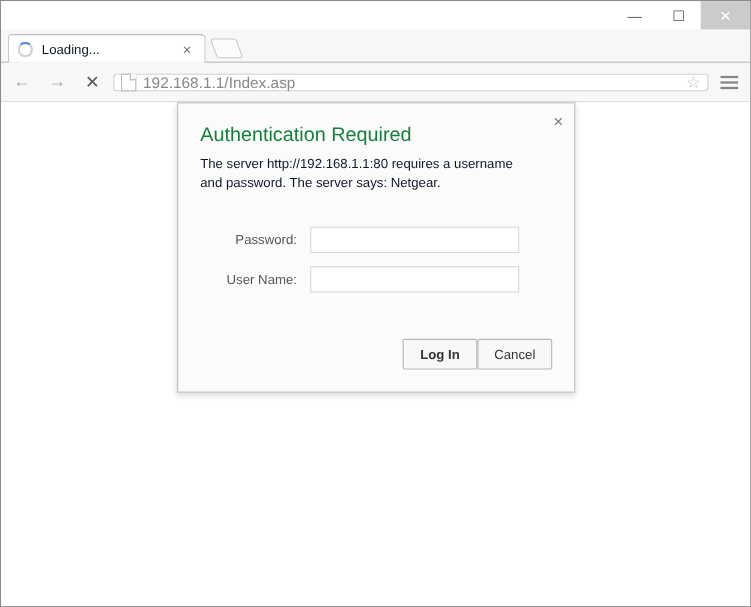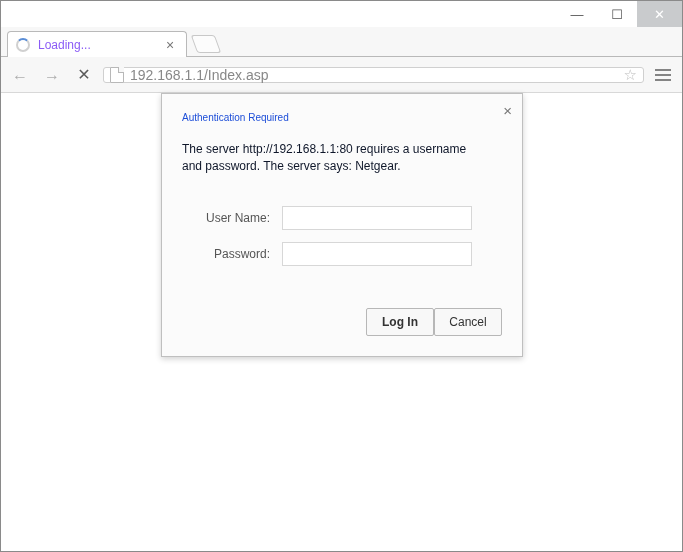--- a/index.html
+++ b/index.html
@@ -9,42 +9,42 @@
   
   .titlebar { height: 26px; background: #fff; display: flex; justify-content: flex-end; align-items: stretch; border-bottom: 0; }
   .win-btn { width: 40px; display: flex; align-items: center; justify-content: center; color: #555; font-size: 13px; }
   .win-btn.close { background: #c9cbcd; color: #fff; width: 45px; }
 
   
   .tabstrip { height: 30px; background: #f7f7f7; border-bottom: 1px solid #b9b9b9; position: relative; padding-left: 6px; }
   .tab { position: relative; top: 4px; display: inline-flex; align-items: center; height: 26px; min-width: 180px; background: #fff; border: 1px solid #b9b9b9; border-bottom: none; border-radius: 4px 4px 0 0; padding: 0 8px; color: #555; }
   .tab .spinner { width: 14px; height: 14px; border: 2px solid #d0d0d0; border-top-color: #5a8dd6; border-radius: 50%; margin-right: 8px; animation: spin 1s linear infinite; }
   @keyframes spin { to { transform: rotate(360deg);} }
-  .tab .title { flex: 1; font-size: 12px; color: #8b5cf6; }
+  .tab .title { flex: 1; font-size: 12px; color: #0f172a; }
   .tab .tab-x { width: 16px; text-align: center; color: #777; font-size: 14px; }
   .newtab { display: inline-block; width: 24px; height: 18px; margin-left: 4px; border: 1px solid #c8c8c8; border-radius: 3px; background: #fcfcfc; vertical-align: top; position: relative; top: 8px; transform: skewX(20deg); }
 
   
   .toolbar { height: 36px; background: #f7f7f7; border-bottom: 1px solid #d8d8d8; display: flex; align-items: center; padding: 0 6px; gap: 6px; }
   .nav-btn { width: 26px; height: 26px; display: flex; align-items: center; justify-content: center; color: #aeaeae; font-size: 16px; border-radius: 3px; }
   .nav-btn.active { color: #5a5a5a; }
   .omnibox { flex: 1; height: 16px; background: #fff; border: 1px solid #d0d0d0; border-radius: 3px; display: flex; align-items: center; padding: 0 6px; color: #6f6f6f; }
   .omnibox .page-icon { width: 14px; height: 16px; margin-right: 6px; border: 1px solid #b8b8b8; border-radius: 1px; position: relative; background: #fff; }
   .omnibox .page-icon::after { content: ""; position: absolute; top: -1px; right: -1px; width: 5px; height: 5px; background: #f7f7f7; border-left: 1px solid #b8b8b8; border-bottom: 1px solid #b8b8b8; }
   .omnibox .url { font-size: 14px; color: #888; }
   .omnibox .star { margin-left: auto; color: #bdbdbd; font-size: 15px; }
   .menu-btn { width: 26px; height: 26px; display: flex; flex-direction: column; align-items: center; justify-content: center; gap: 3px; color: #6b6b6b; }
   .menu-btn span { display: block; width: 16px; height: 2px; background: #848484; }
 
   
   .content { position: relative; background: #fff; height: calc(552px - 26px - 30px - 36px - 2px); }
 
   
   .dialog { position: absolute; left: 160px; top: 0px; width: 362px; background: #fbfbfb; border: 1px solid #bfbfbf; box-shadow: 0 2px 6px rgba(0,0,0,0.18); padding: 18px 20px 20px 20px; color: #333; }
-  .dialog .dlg-title { font-size: 10px; color: #1d4ed8; margin-bottom: 18px; }
+  .dialog .dlg-title { font-size: 18px; color: #15803d; margin-bottom: 8px; }
   .dialog .dlg-close { position: absolute; top: 8px; right: 10px; color: #777; font-size: 15px; }
   .dialog .message { font-size: 12px; color: #0f172a; line-height: 1.45; margin-bottom: 30px; padding-right: 30px; }
   .form-row { display: flex; align-items: center; margin-bottom: 12px; }
   .form-row label { width: 100px; text-align: right; padding-right: 12px; color: #555; font-size: 12px; }
   .form-row input { flex: 1; height: 24px; border: 1px solid #d7d7d7; background: #fff; padding: 2px 6px; font-size: 12px; max-width: 190px; }
   .dlg-actions { margin-top: 42px; display: flex; justify-content: flex-end; }
   .dlg-actions button { min-width: 68px; height: 28px; background: #f8f8f8; border: 1px solid #b7b7b7; border-radius: 2px; font-size: 12px; color: #333; padding: 0 12px; }
   .dlg-actions button.primary { font-weight: 700; }
 </style>
 </head>
@@ -81,26 +81,26 @@
   </div>
 </div>
 
 <div class="content">
   <div class="dialog">
     <div class="dlg-close">×</div>
     <div class="dlg-title">Authentication Required</div>
     <div class="message">The server http://192.168.1.1:80 requires a username and password. The server says: Netgear.</div>
 
     <div class="form-row">
+      <label>Password:</label>
+      <input type="password" value="" style="">
+    </div>
+    <div class="form-row">
       <label>User Name:</label>
       <input type="text" value="" style="">
-    </div>
-    <div class="form-row">
-      <label>Password:</label>
-      <input type="password" value="" style="">
     </div>
 
     <div class="dlg-actions">
       <button class="primary">Log In</button>
       <button>Cancel</button>
     </div>
   </div>
 </div>
 
 </body></html>

